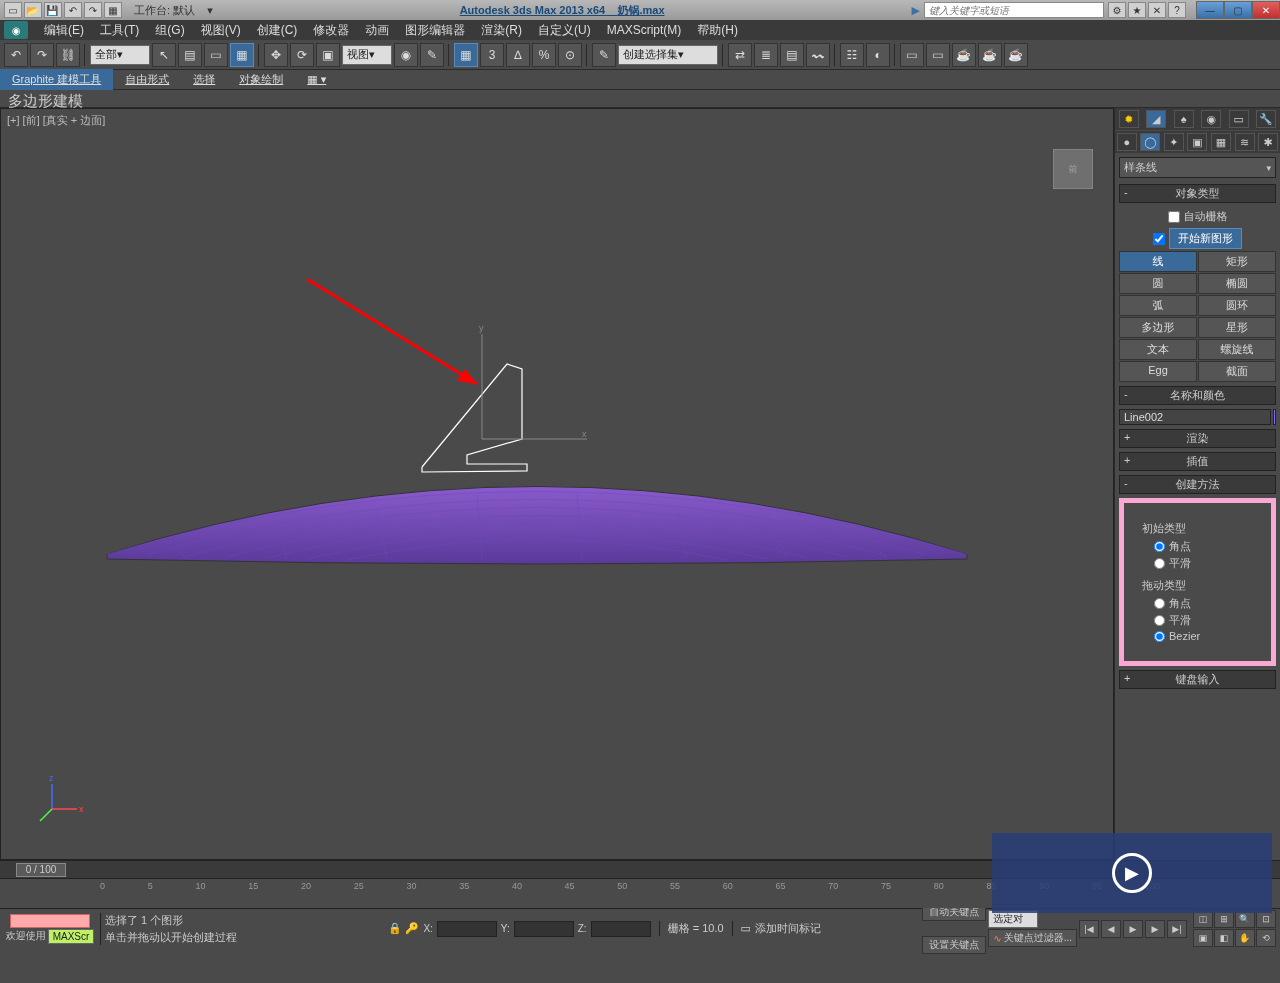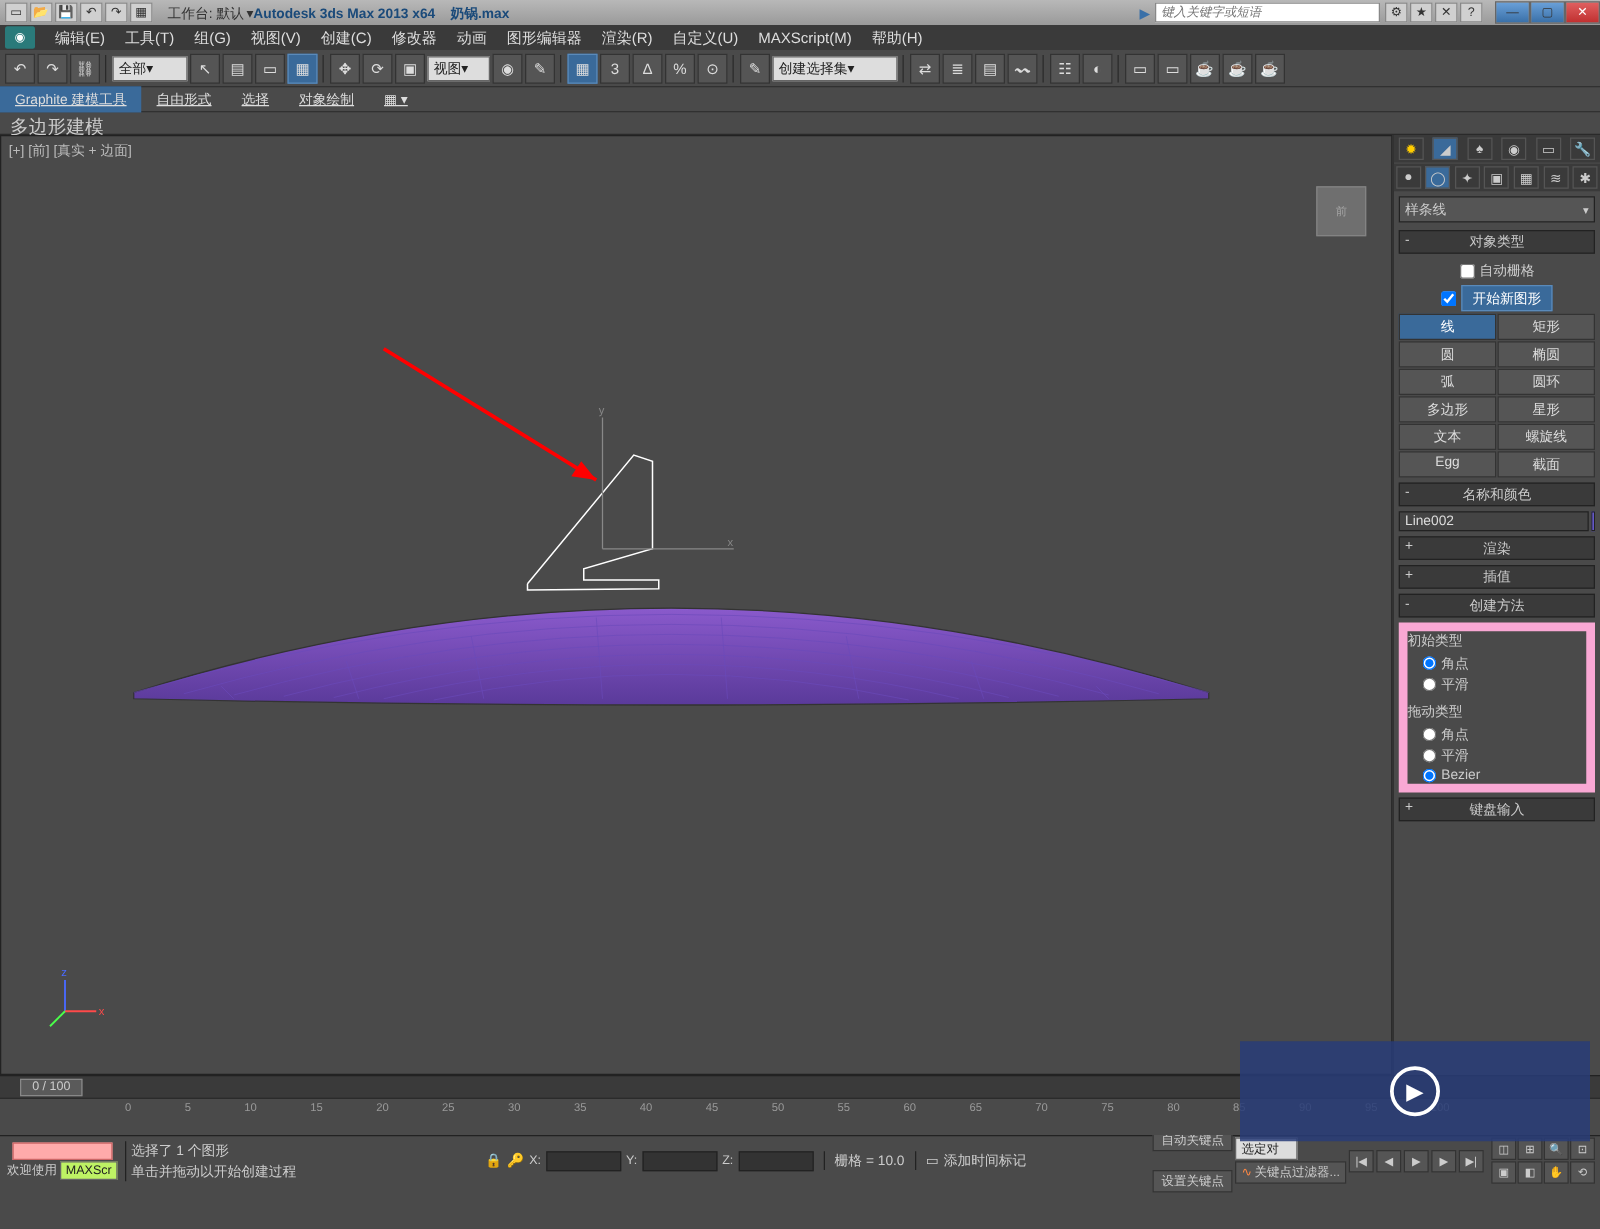--- a/index.html
+++ b/index.html
@@ -2,22 +2,22 @@
 <html><head>
 <meta charset="utf-8">
 <style>
 * { margin: 0; padding: 0; box-sizing: border-box; font-family: "Microsoft YaHei", "SimSun", Arial, sans-serif; }
 body { width: 1280px; height: 983px; background: #4a4a4a; overflow: hidden; font-size: 11px; color: #ccc; position: relative; }
 
 
 .titlebar { height: 20px; background: linear-gradient(#b8b8b8, #9a9a9a); display: flex; align-items: center; font-size: 11px; color: #333; }
 .titlebar .qat { display: flex; align-items: center; gap: 2px; padding: 0 4px; }
 .qat-btn { width: 18px; height: 16px; background: #d0d0d0; border: 1px solid #888; display: flex; align-items: center; justify-content: center; font-size: 10px; }
-.titlebar .workspace { margin-left: 8px; display: flex; align-items: center; gap: 2px; }
-.titlebar .title-center { flex: 1; color: #1a4a7a; font-weight: bold; }
+.titlebar .workspace { margin-left: 8px; display: flex; align-items: center; gap: 12px; }
+.titlebar .title-center { flex: 1; text-align: center; color: #1a4a7a; font-weight: bold; text-decoration: underline; }
 .titlebar .search { width: 180px; height: 16px; background: #fff; border: 1px solid #888; padding: 0 4px; font-style: italic; color: #888; font-size: 10px; }
 .titlebar .right-icons { display: flex; gap: 2px; padding: 0 4px; }
 .win-btns { display: flex; margin-left: 6px; }
 .win-btn { width: 28px; height: 18px; border: 1px solid #666; display: flex; align-items: center; justify-content: center; font-size: 10px; }
 .win-min { background: linear-gradient(#6aa0d8, #3a70a8); }
 .win-max { background: linear-gradient(#6aa0d8, #3a70a8); }
 .win-close { background: linear-gradient(#e06060, #c03030); color: #fff; }
 
 
 .menubar { height: 20px; background: #3a3a3a; display: flex; align-items: center; padding: 0 4px; }
@@ -325,21 +325,21 @@
     </div>
     <div class="rollout-header">
       <span class="toggle">+</span>
       <span>插值</span>
     </div>
 
     <div class="rollout-header">
       <span class="toggle">-</span>
       <span>创建方法</span>
     </div>
-    <div class="rollout-body" style="border:7px solid #f9a8d4;margin:2px 4px;padding:0">
+    <div class="rollout-body" style="border:5px solid #f9a8d4;margin:2px 4px;padding:18px">
       <div class="radio-label">初始类型</div>
       <div class="radio-row">
           <input type="radio" name="init" checked="" style="">
           <span>角点</span>
         </div>
       <div class="radio-row">
           <input type="radio" name="init" style="">
           <span>平滑</span>
         </div>
       <div class="radio-label" style="margin-top:6px">拖动类型</div>

